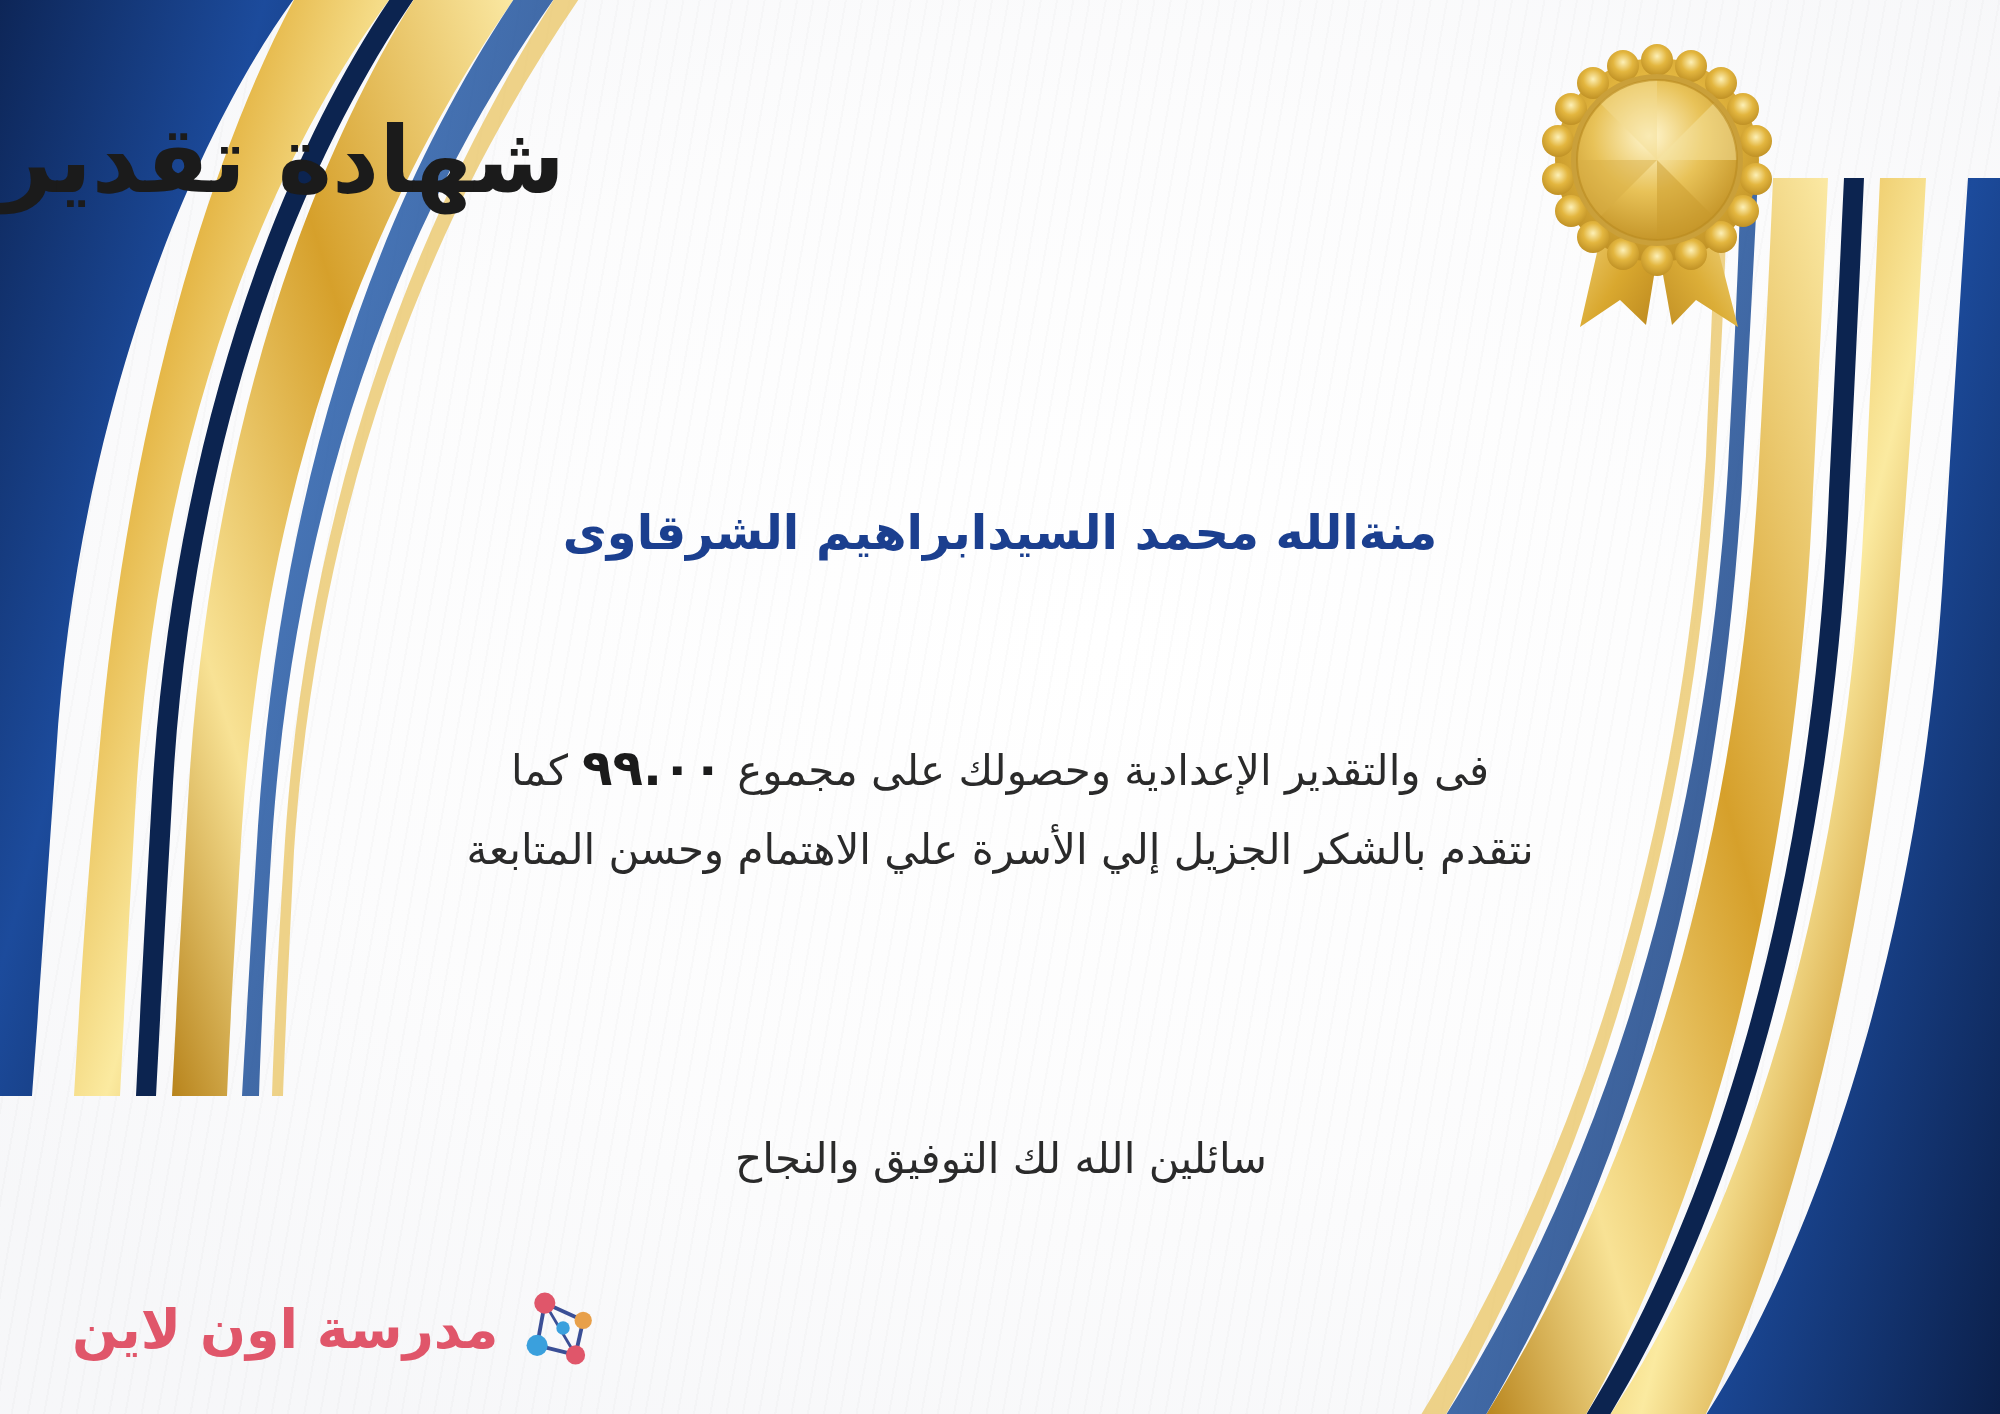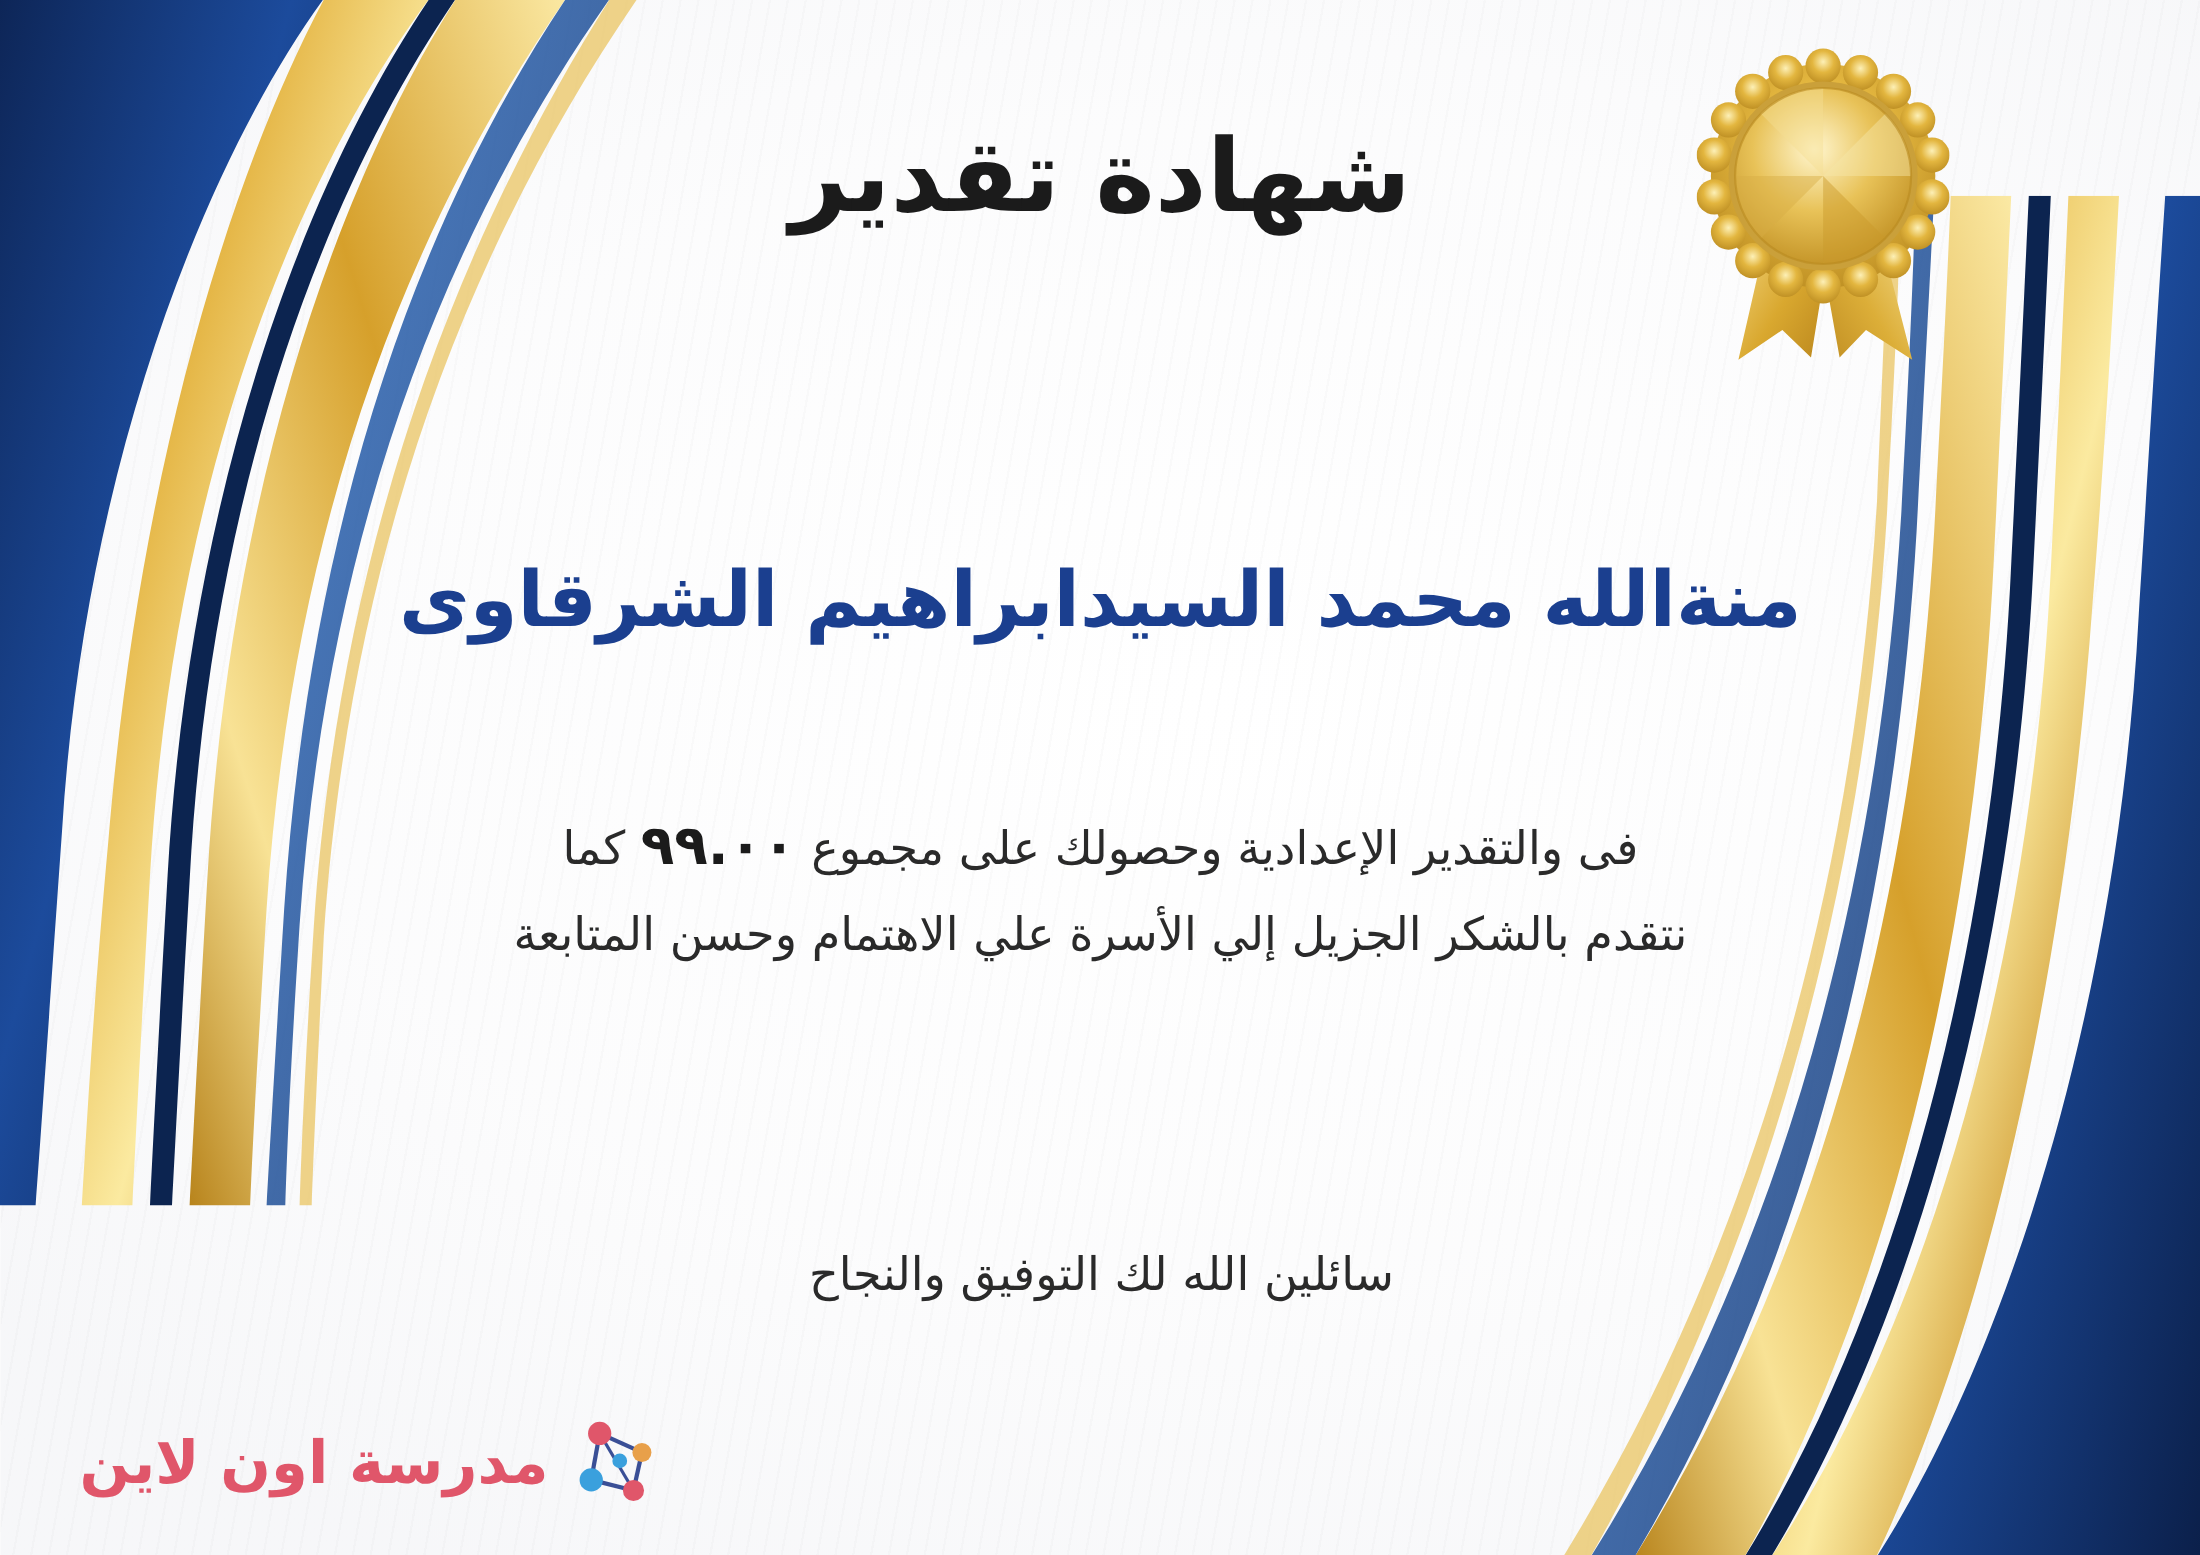--- a/index.html
+++ b/index.html
@@ -57,35 +57,35 @@
     width: 230px;
     height: 290px;
   }
 
   
   .cert-title {
     position: absolute;
     top: 110px;
     left: 0;
     right: 0;
-    text-align: center;
+    text-align: left;
     font-size: 92px;
     font-weight: 700;
     color: #1b1b1b;
     letter-spacing: 0px;
     line-height: 1.1;
   }
 
   .recipient-name {
     position: absolute;
     top: 505px;
     left: 120px;
     right: 120px;
     text-align: center;
-    font-size: 70px;
+    font-size: 48px;
     font-weight: 700;
     color: #1b3f8f;
     line-height: 1.15;
   }
 
   .body-text {
     position: absolute;
     top: 725px;
     left: 60px;
     right: 60px;

